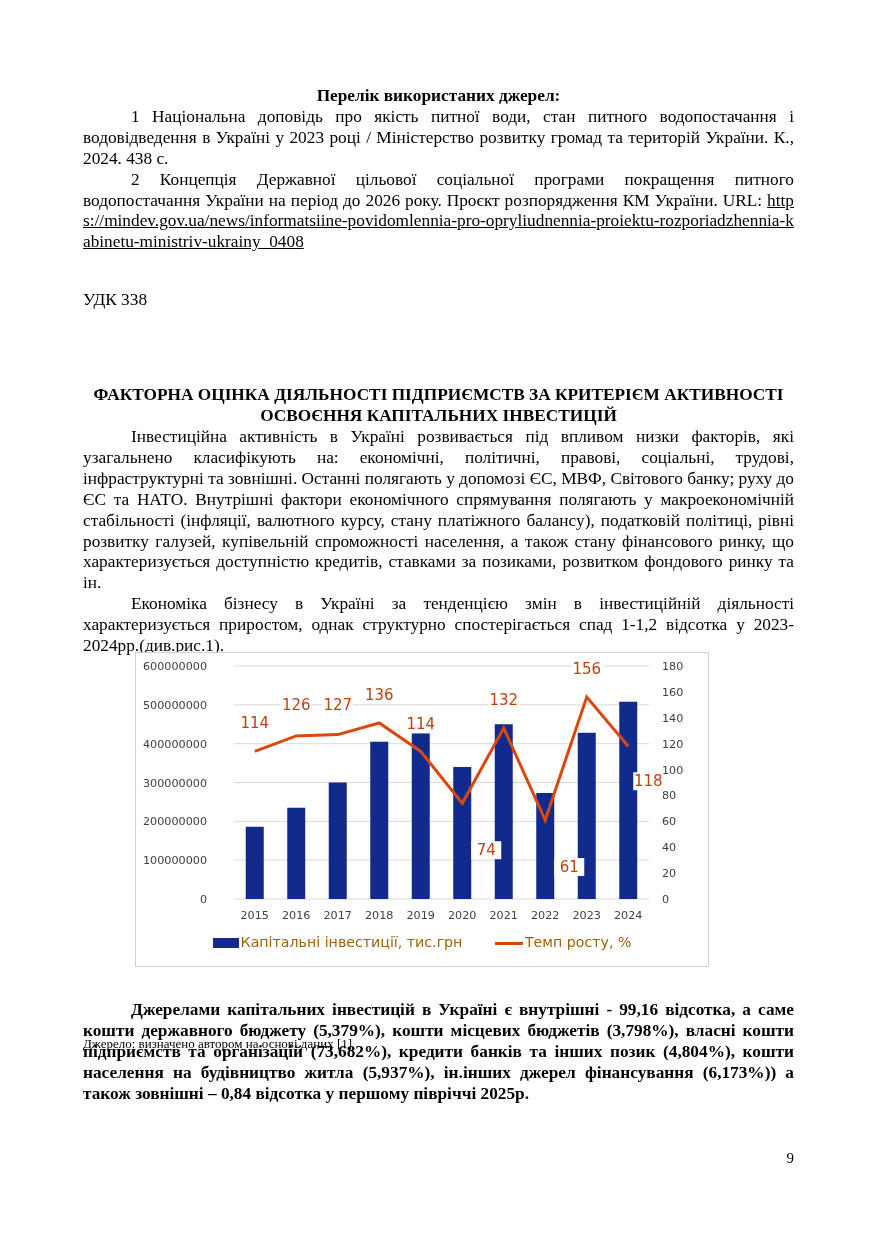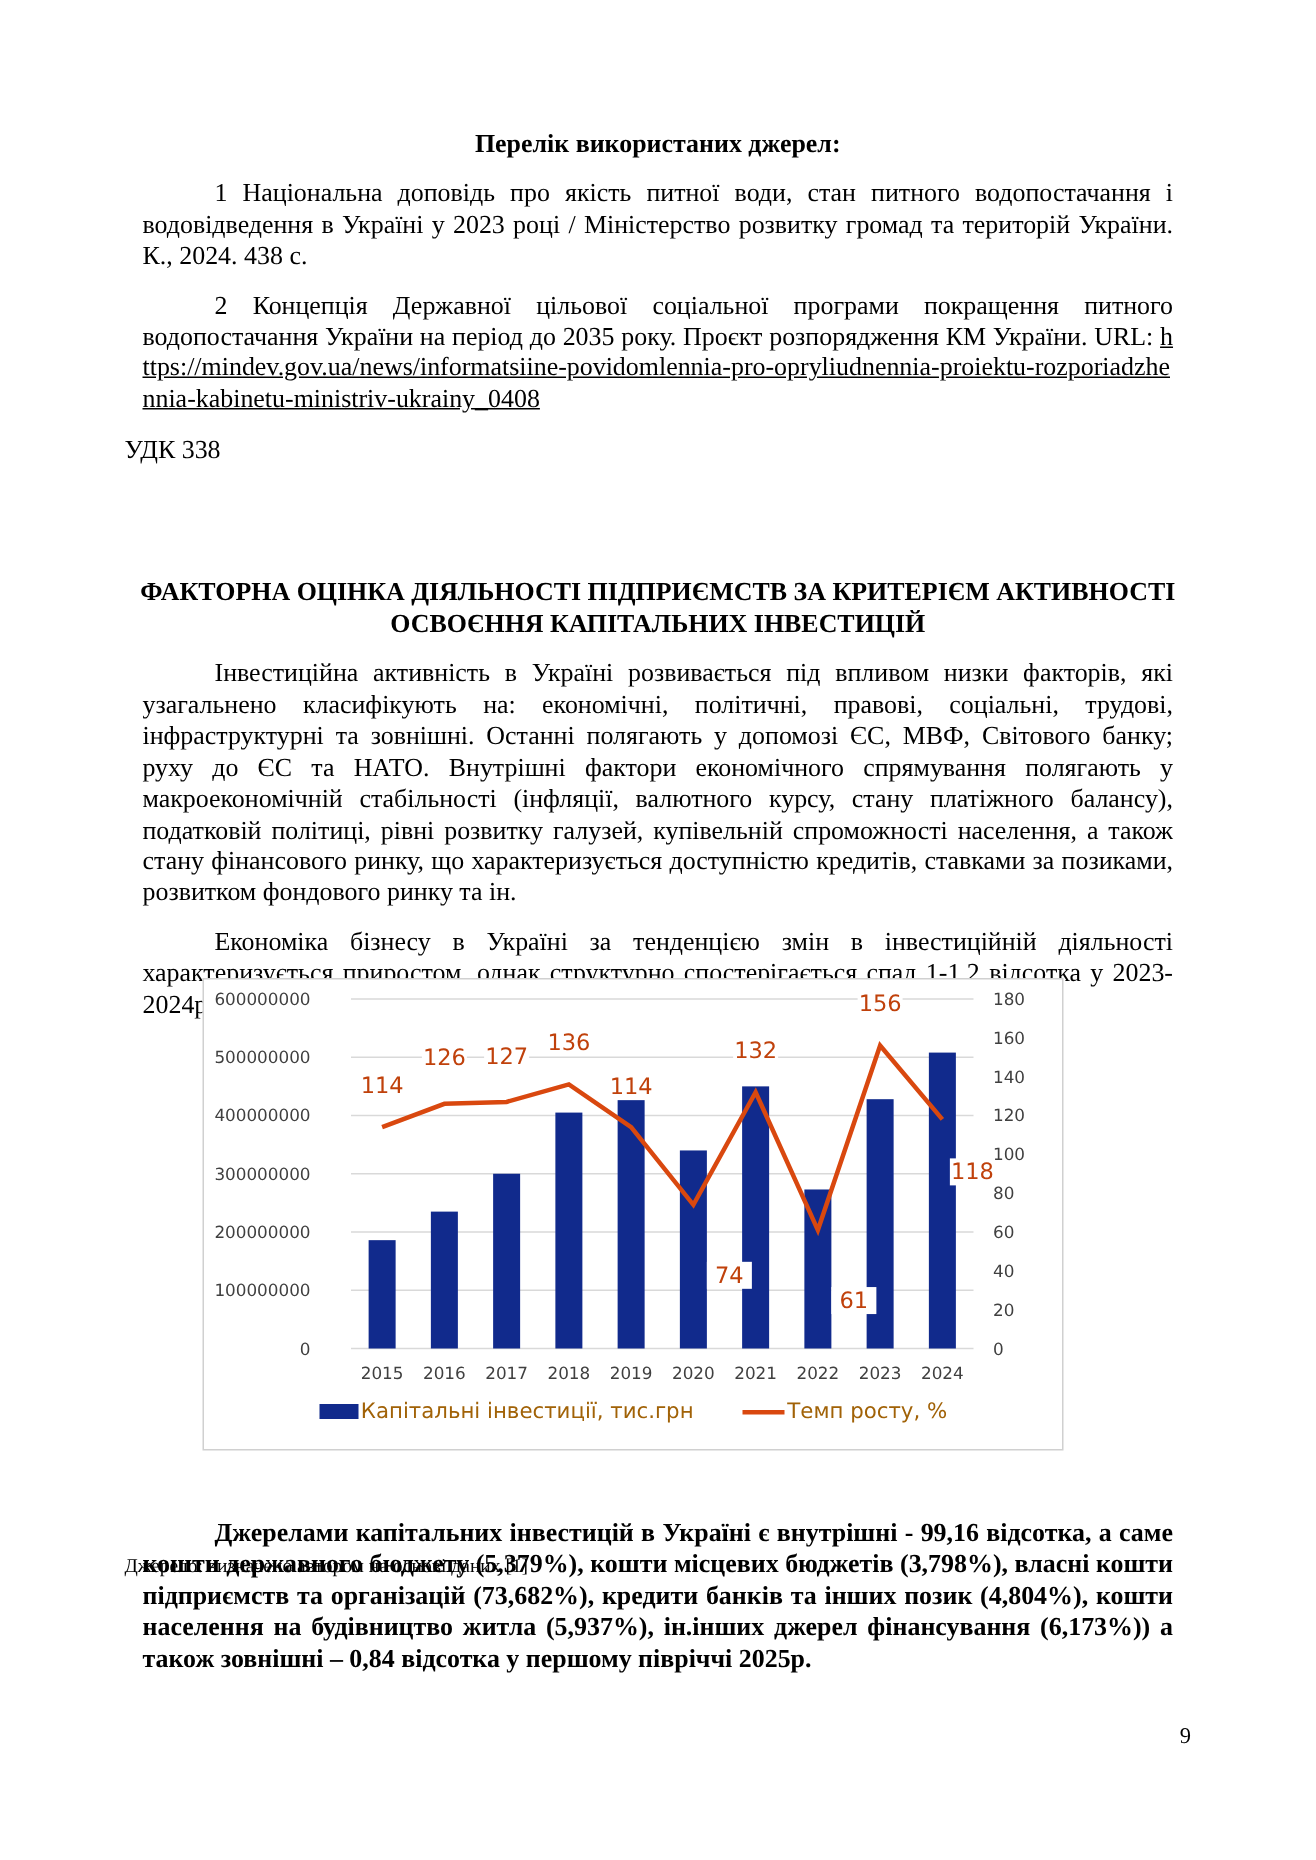--- a/index.html
+++ b/index.html
@@ -1,20 +1,20 @@
 <!DOCTYPE html>
 <html><head>
 <meta charset="utf-8">
 <style>
   html, body { margin: 0; padding: 0; background: #ffffff; }
   body { width: 877px; height: 1240px; position: relative; overflow: hidden;
          font-family: "Liberation Serif", "DejaVu Serif", serif; color: #000; }
   .page { position: absolute; left: 0; top: 0; width: 877px; height: 1240px; border-radius: 23px; }
   .txt { position: absolute; left: 83px; width: 711px; font-size: 17.3px; line-height: 20.9px; }
-  .para { text-align: justify; text-indent: 48px; margin: 12px; }
+  .para { text-align: justify; text-indent: 48px; margin: 0; }
   .center { text-align: center; }
   .right { text-align: right; }
   .bold { font-weight: bold; }
   a.link { color: #000; text-decoration: underline; }
   .h-title { font-weight: bold; text-align: center; font-size: 17.3px; line-height: 20.9px; }
   .chart-box { position: absolute; left: 135px; top: 652px; width: 574px; height: 315px;
                border: 1px solid #d0d0d0; background: #fff; box-sizing: border-box; }
   .chart-box svg { position: absolute; left: 0; top: 0; }
   .ax { font-family: "DejaVu Sans", sans-serif; font-size: 11.2px; fill: #404040; }
   .dl { font-family: "DejaVu Sans", sans-serif; font-size: 15px; fill: #c0410b; }
@@ -30,21 +30,21 @@
 </style>
 </head>
 <body>
 
 <div class="page">
 
   <div class="txt" style="top:86px;">
     <div class="center bold">Перелік використаних джерел:</div>
     <p class="para">1 Національна доповідь про якість питної води, стан питного водопостачання і водовідведення в Україні у 2023 році / Міністерство розвитку громад та територій України. К., 2024. 438 с.</p>
     <p class="para">
-      <span>2 Концепція Державної цільової соціальної програми покращення питного водопостачання України на період до 2035 року. Проєкт розпорядження КМ України. URL:</span>
+      <span>2 Концепція Державної цільової соціальної програми покращення питного водопостачання України на період до 2026 року. Проєкт розпорядження КМ України. URL:</span>
       <a class="link" href="#" style="word-break: break-all;">https://mindev.gov.ua/news/informatsiine-povidomlennia-pro-opryliudnennia-proiektu-rozporiadzhennia-kabinetu-ministriv-ukrainy_0408</a>
     </p>
   </div>
 
   <div class="txt" style="top:290px;">УДК 338</div>
 
 
   <div class="txt h-title" style="top:385px;">ФАКТОРНА ОЦІНКА ДІЯЛЬНОСТІ ПІДПРИЄМСТВ ЗА КРИТЕРІЄМ АКТИВНОСТІ ОСВОЄННЯ КАПІТАЛЬНИХ ІНВЕСТИЦІЙ</div>
 
   <div class="txt" style="top:427px;">

